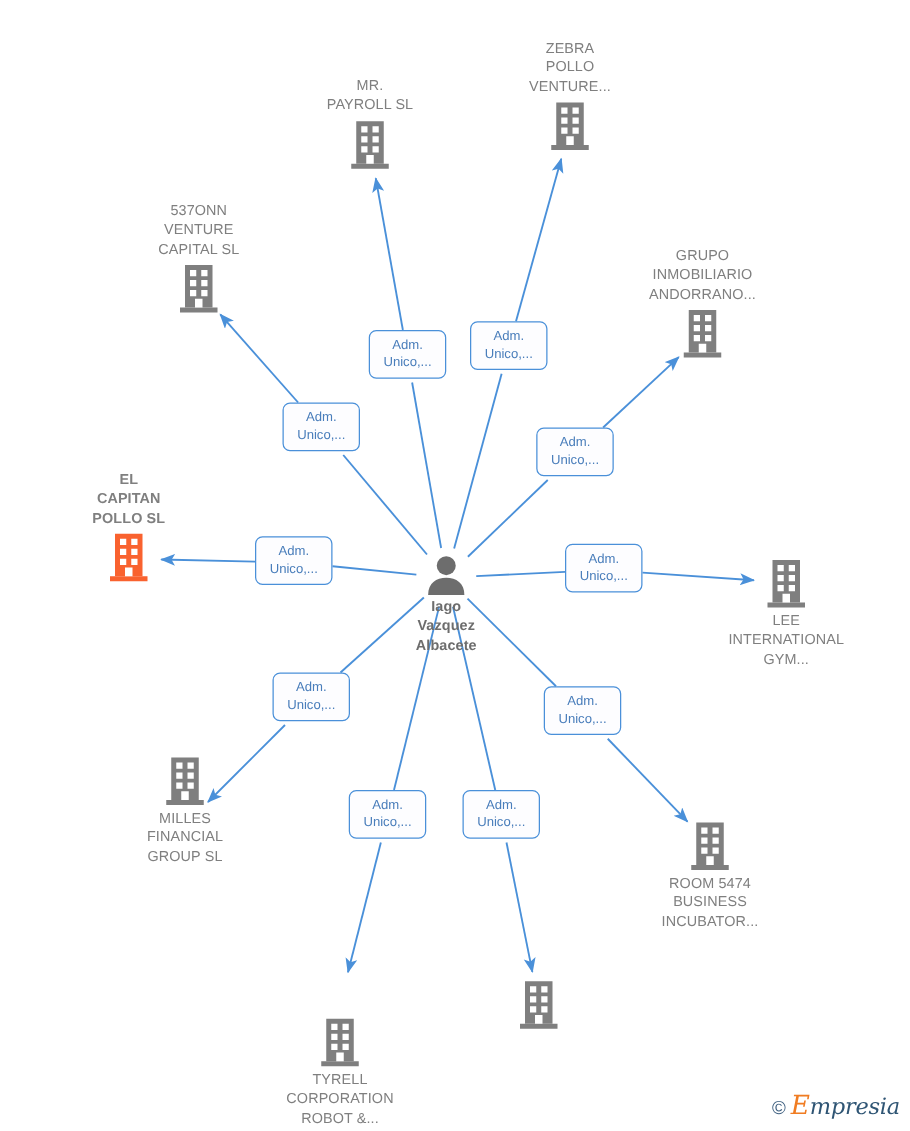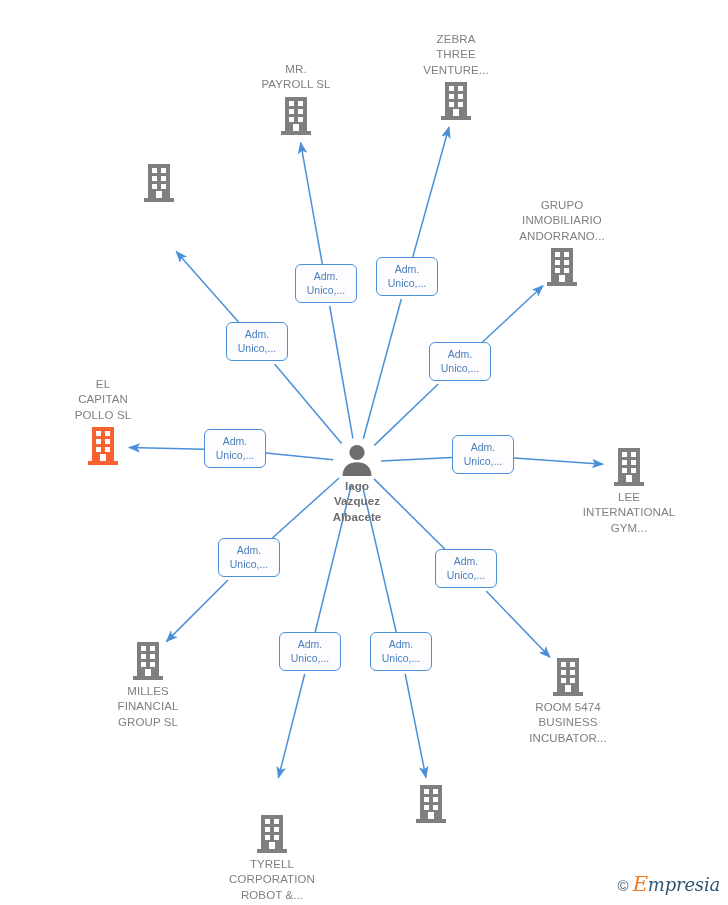--- a/index.html
+++ b/index.html
@@ -42,21 +42,21 @@
   .node .glyph {
     display: block;
     line-height: 0;
   }
   .node .glyph svg { display: inline-block; }
   .node .caption { display: block; white-space: pre-line; }
   .node.above .caption { margin-bottom: 2px; }
   .node.below .caption { margin-top: 2px; }
 
   .node.person { color: #6d6d6d; }
-  .node.highlight .caption { color: #7f7f7f; }
+  .node.highlight .caption { color: #7f7f7f; font-weight: bold; }
 
   
   .edge-label {
     position: absolute;
     box-sizing: border-box;
     width: 62px;
     margin-left: -31px;
     margin-top: -21px;
     padding: 4px 2px 5px 2px;
     border: 1.4px solid #4a90d9;
@@ -142,38 +142,41 @@
         <rect x="19" y="14" width="5" height="5" fill="#ffffff"></rect>
         <rect x="10" y="22" width="5" height="5" fill="#ffffff"></rect>
         <rect x="19" y="22" width="5" height="5" fill="#ffffff"></rect>
         <rect x="14" y="29" width="6" height="7" fill="#ffffff"></rect>
       </svg>
     </span>
   </div>
 
   <div class="node above" style="left:456px; top:32px;">
     <span class="caption">ZEBRA
-THREE
+POLLO
 VENTURE...</span>
     <span class="glyph">
       <svg width="34" height="42" viewBox="0 0 34 42" xmlns="http://www.w3.org/2000/svg">
         <rect x="6" y="2" width="22" height="34" fill="#7f7f7f"></rect>
         <rect x="2" y="36" width="30" height="4" fill="#7f7f7f"></rect>
         <rect x="10" y="6" width="5" height="5" fill="#ffffff"></rect>
         <rect x="19" y="6" width="5" height="5" fill="#ffffff"></rect>
         <rect x="10" y="14" width="5" height="5" fill="#ffffff"></rect>
         <rect x="19" y="14" width="5" height="5" fill="#ffffff"></rect>
         <rect x="10" y="22" width="5" height="5" fill="#ffffff"></rect>
         <rect x="19" y="22" width="5" height="5" fill="#ffffff"></rect>
         <rect x="14" y="29" width="6" height="7" fill="#ffffff"></rect>
       </svg>
     </span>
   </div>
 
   <div class="node above" style="left:159px; top:162px;">
+    <span class="caption">537ONN
+VENTURE
+CAPITAL  SL</span>
     <span class="glyph">
       <svg width="34" height="42" viewBox="0 0 34 42" xmlns="http://www.w3.org/2000/svg">
         <rect x="6" y="2" width="22" height="34" fill="#7f7f7f"></rect>
         <rect x="2" y="36" width="30" height="4" fill="#7f7f7f"></rect>
         <rect x="10" y="6" width="5" height="5" fill="#ffffff"></rect>
         <rect x="19" y="6" width="5" height="5" fill="#ffffff"></rect>
         <rect x="10" y="14" width="5" height="5" fill="#ffffff"></rect>
         <rect x="19" y="14" width="5" height="5" fill="#ffffff"></rect>
         <rect x="10" y="22" width="5" height="5" fill="#ffffff"></rect>
         <rect x="19" y="22" width="5" height="5" fill="#ffffff"></rect>
@@ -232,21 +235,21 @@
         <rect x="10" y="22" width="5" height="5" fill="#ffffff"></rect>
         <rect x="19" y="22" width="5" height="5" fill="#ffffff"></rect>
         <rect x="14" y="29" width="6" height="7" fill="#ffffff"></rect>
       </svg>
     </span>
     <span class="caption">LEE
 INTERNATIONAL
 GYM...</span>
   </div>
 
-  <div class="node below" style="left:148px; top:640px;">
+  <div class="node below" style="left:148px; top:604px;">
     <span class="glyph">
       <svg width="34" height="42" viewBox="0 0 34 42" xmlns="http://www.w3.org/2000/svg">
         <rect x="6" y="2" width="22" height="34" fill="#7f7f7f"></rect>
         <rect x="2" y="36" width="30" height="4" fill="#7f7f7f"></rect>
         <rect x="10" y="6" width="5" height="5" fill="#ffffff"></rect>
         <rect x="19" y="6" width="5" height="5" fill="#ffffff"></rect>
         <rect x="10" y="14" width="5" height="5" fill="#ffffff"></rect>
         <rect x="19" y="14" width="5" height="5" fill="#ffffff"></rect>
         <rect x="10" y="22" width="5" height="5" fill="#ffffff"></rect>
         <rect x="19" y="22" width="5" height="5" fill="#ffffff"></rect>

